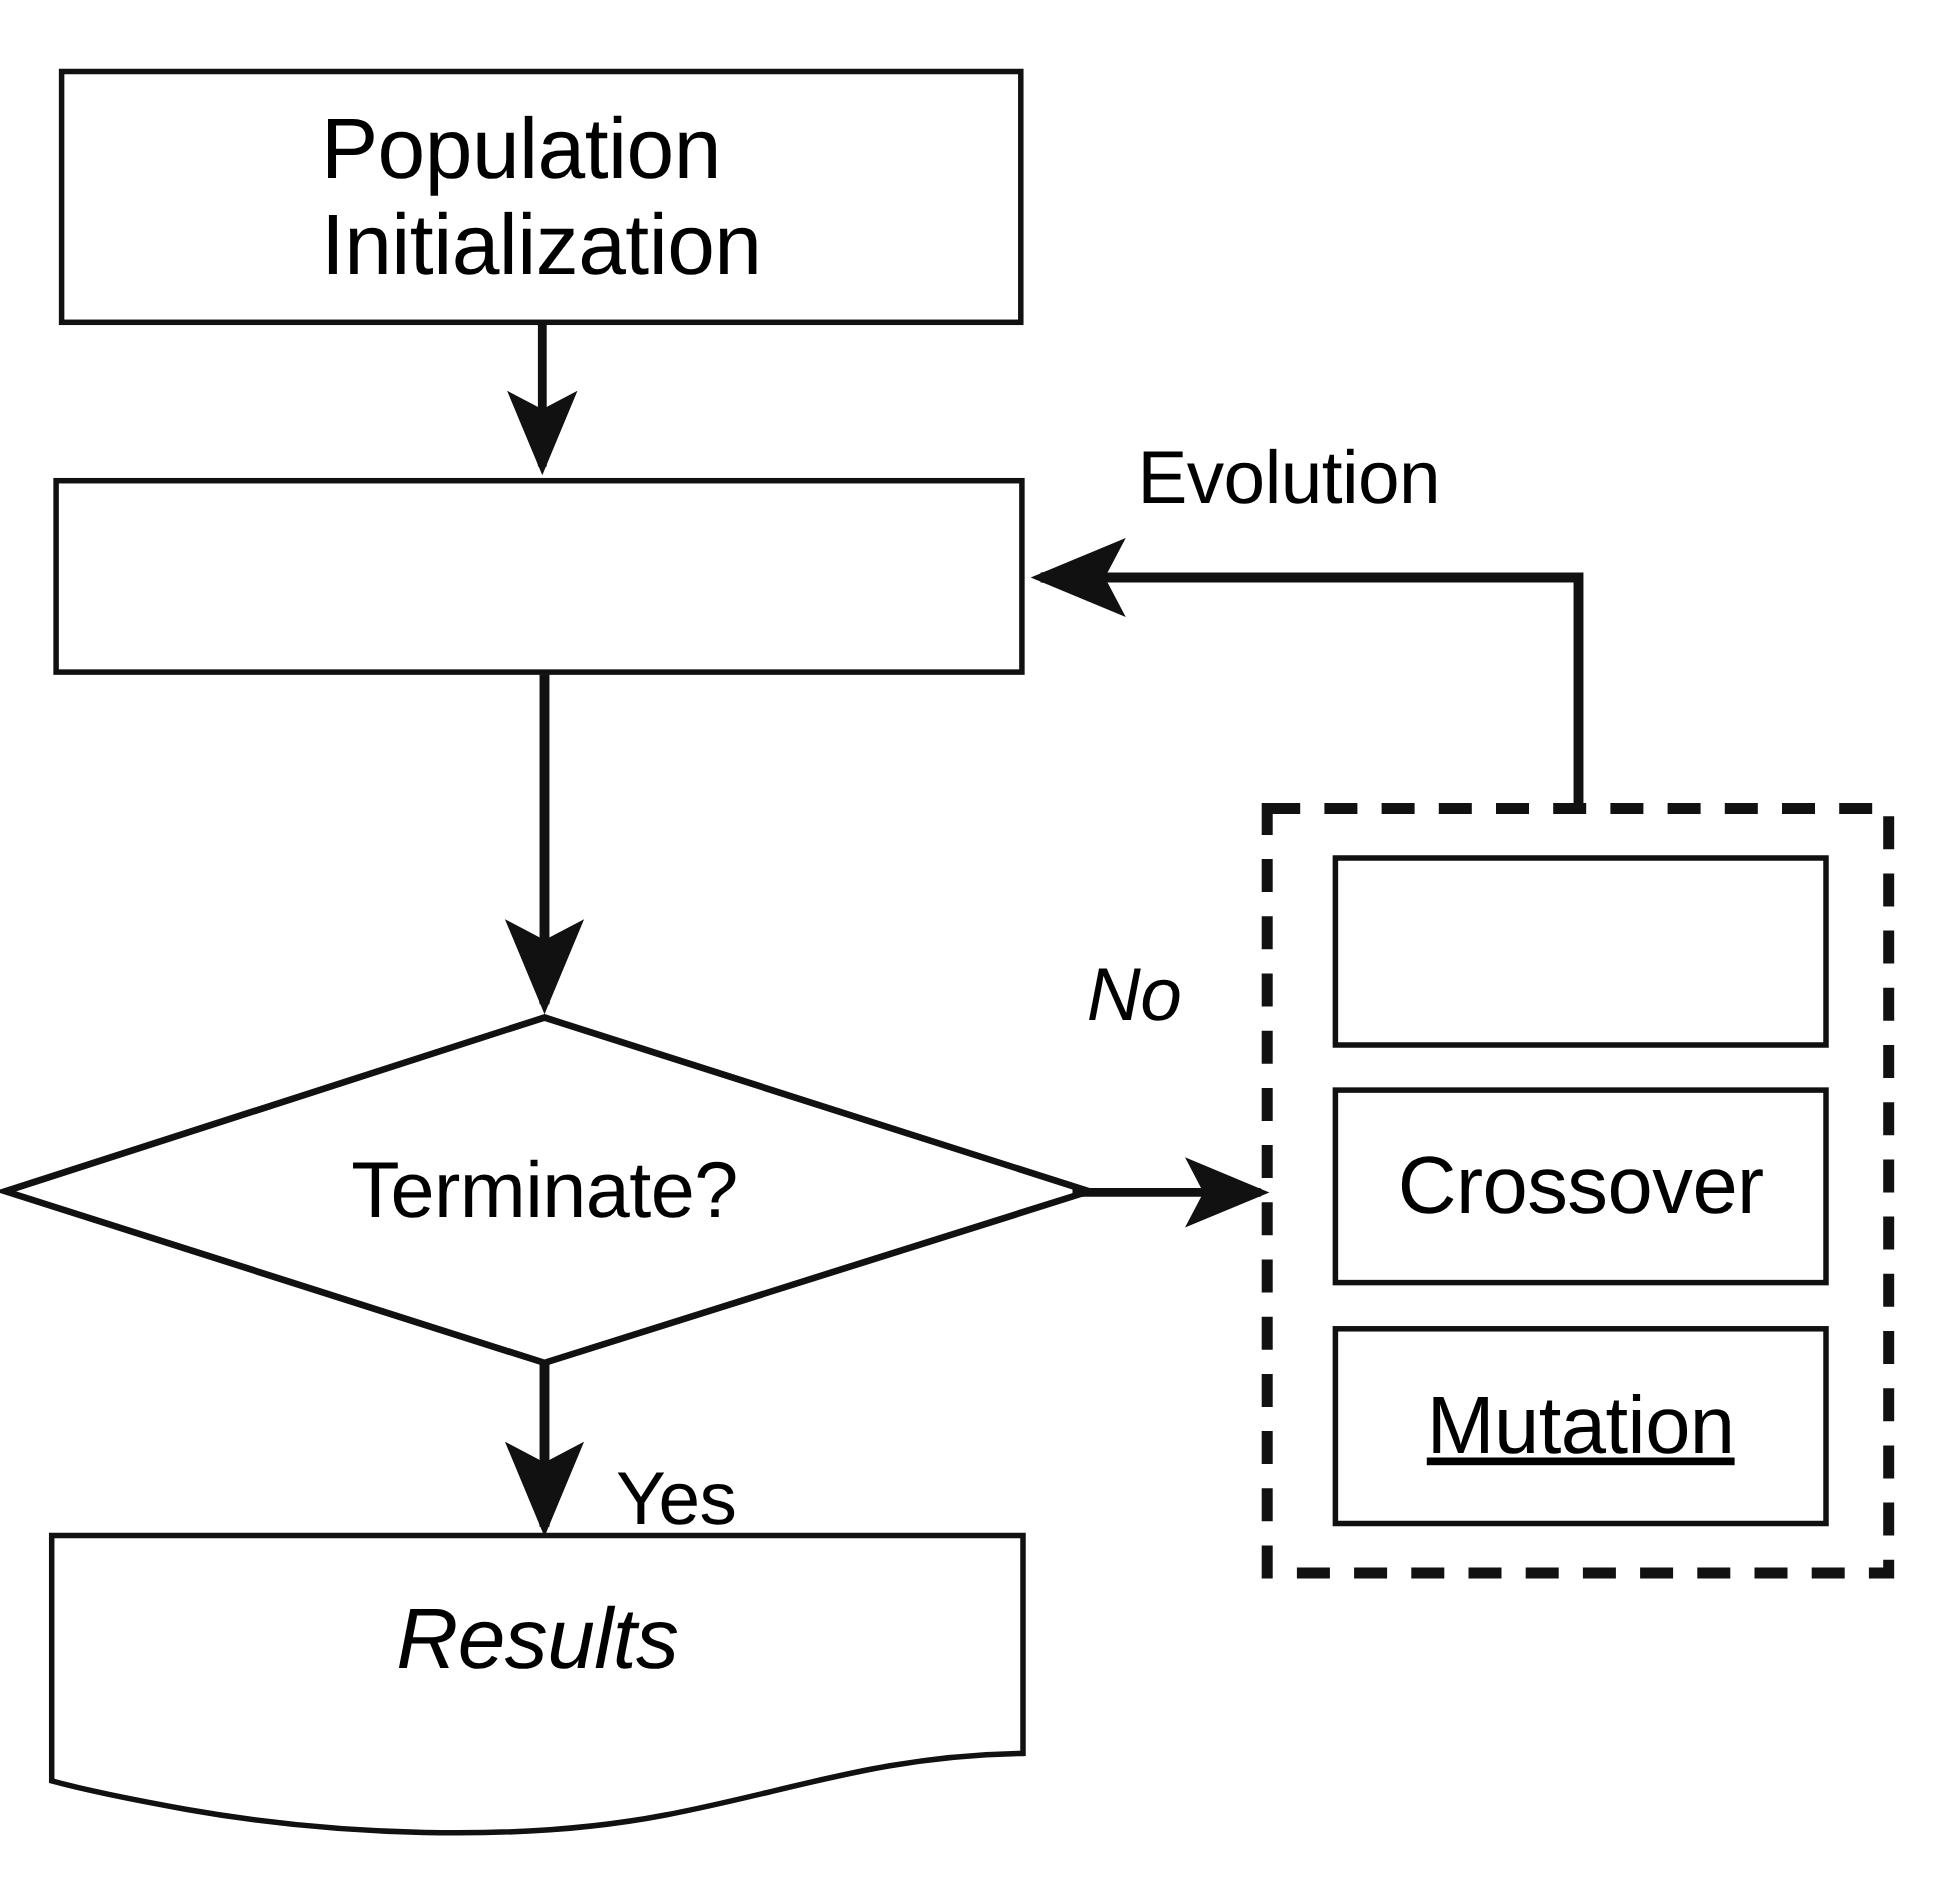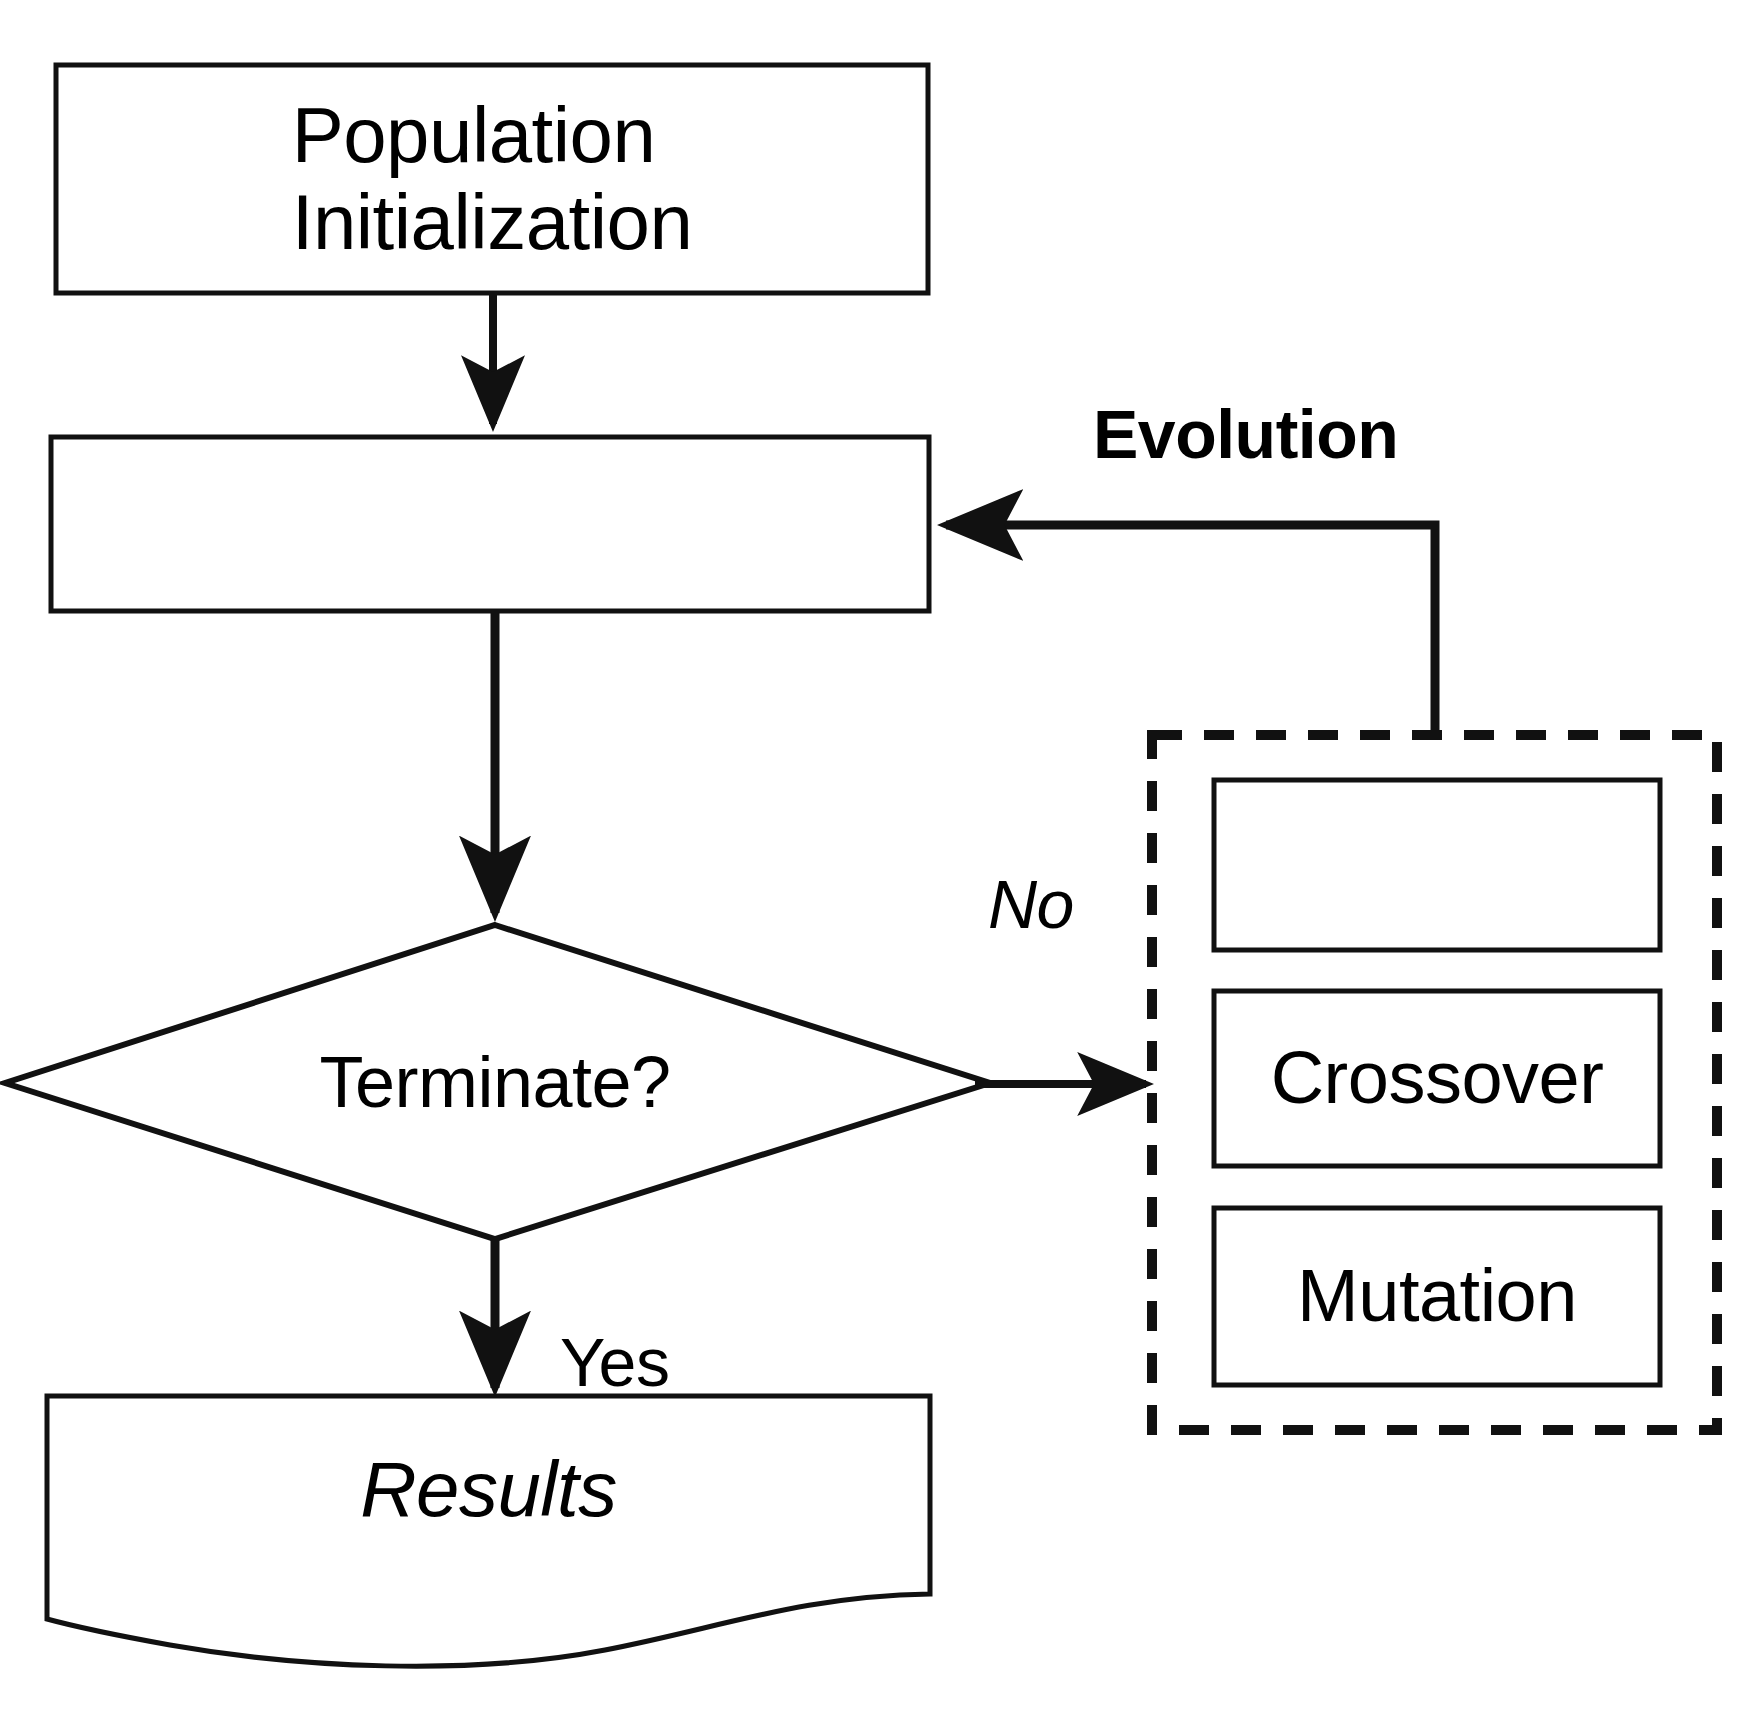--- a/index.html
+++ b/index.html
@@ -90,21 +90,21 @@
 Initialization</div>
 
 
   <div class="node-label" style="left:160px; top:1020px; width:670px; height:125px; font-size:72px;">Terminate?</div>
 
   <div class="node-label" style="left:47px; top:1400px; width:883px; height:180px; font-size:78px;font-style:italic;">Results</div>
 
 
   <div class="node-label" style="left:1214px; top:991px; width:446px; height:175px; font-size:74px;">Crossover</div>
 
-  <div class="node-label" style="left:1214px; top:1208px; width:446px; height:177px; font-size:74px;">Mutation</div>
+  <div class="node-label" style="left:1214px; top:1208px; width:446px; height:177px; font-size:74px;text-decoration:underline;">Mutation</div>
 
-  <div class="edge-label" style="left:1093px; top:395px; font-size:68px;font-weight:bold;">Evolution</div>
+  <div class="edge-label" style="left:1034px; top:395px; font-size:68px;">Evolution</div>
 
   <div class="edge-label" style="left:988px; top:865px; font-size:68px;font-style:italic;">No</div>
 
   <div class="edge-label" style="left:560px; top:1275px; font-size:68px;margin-top:48px;">Yes</div>
 
 </div>
 
 </body></html>

